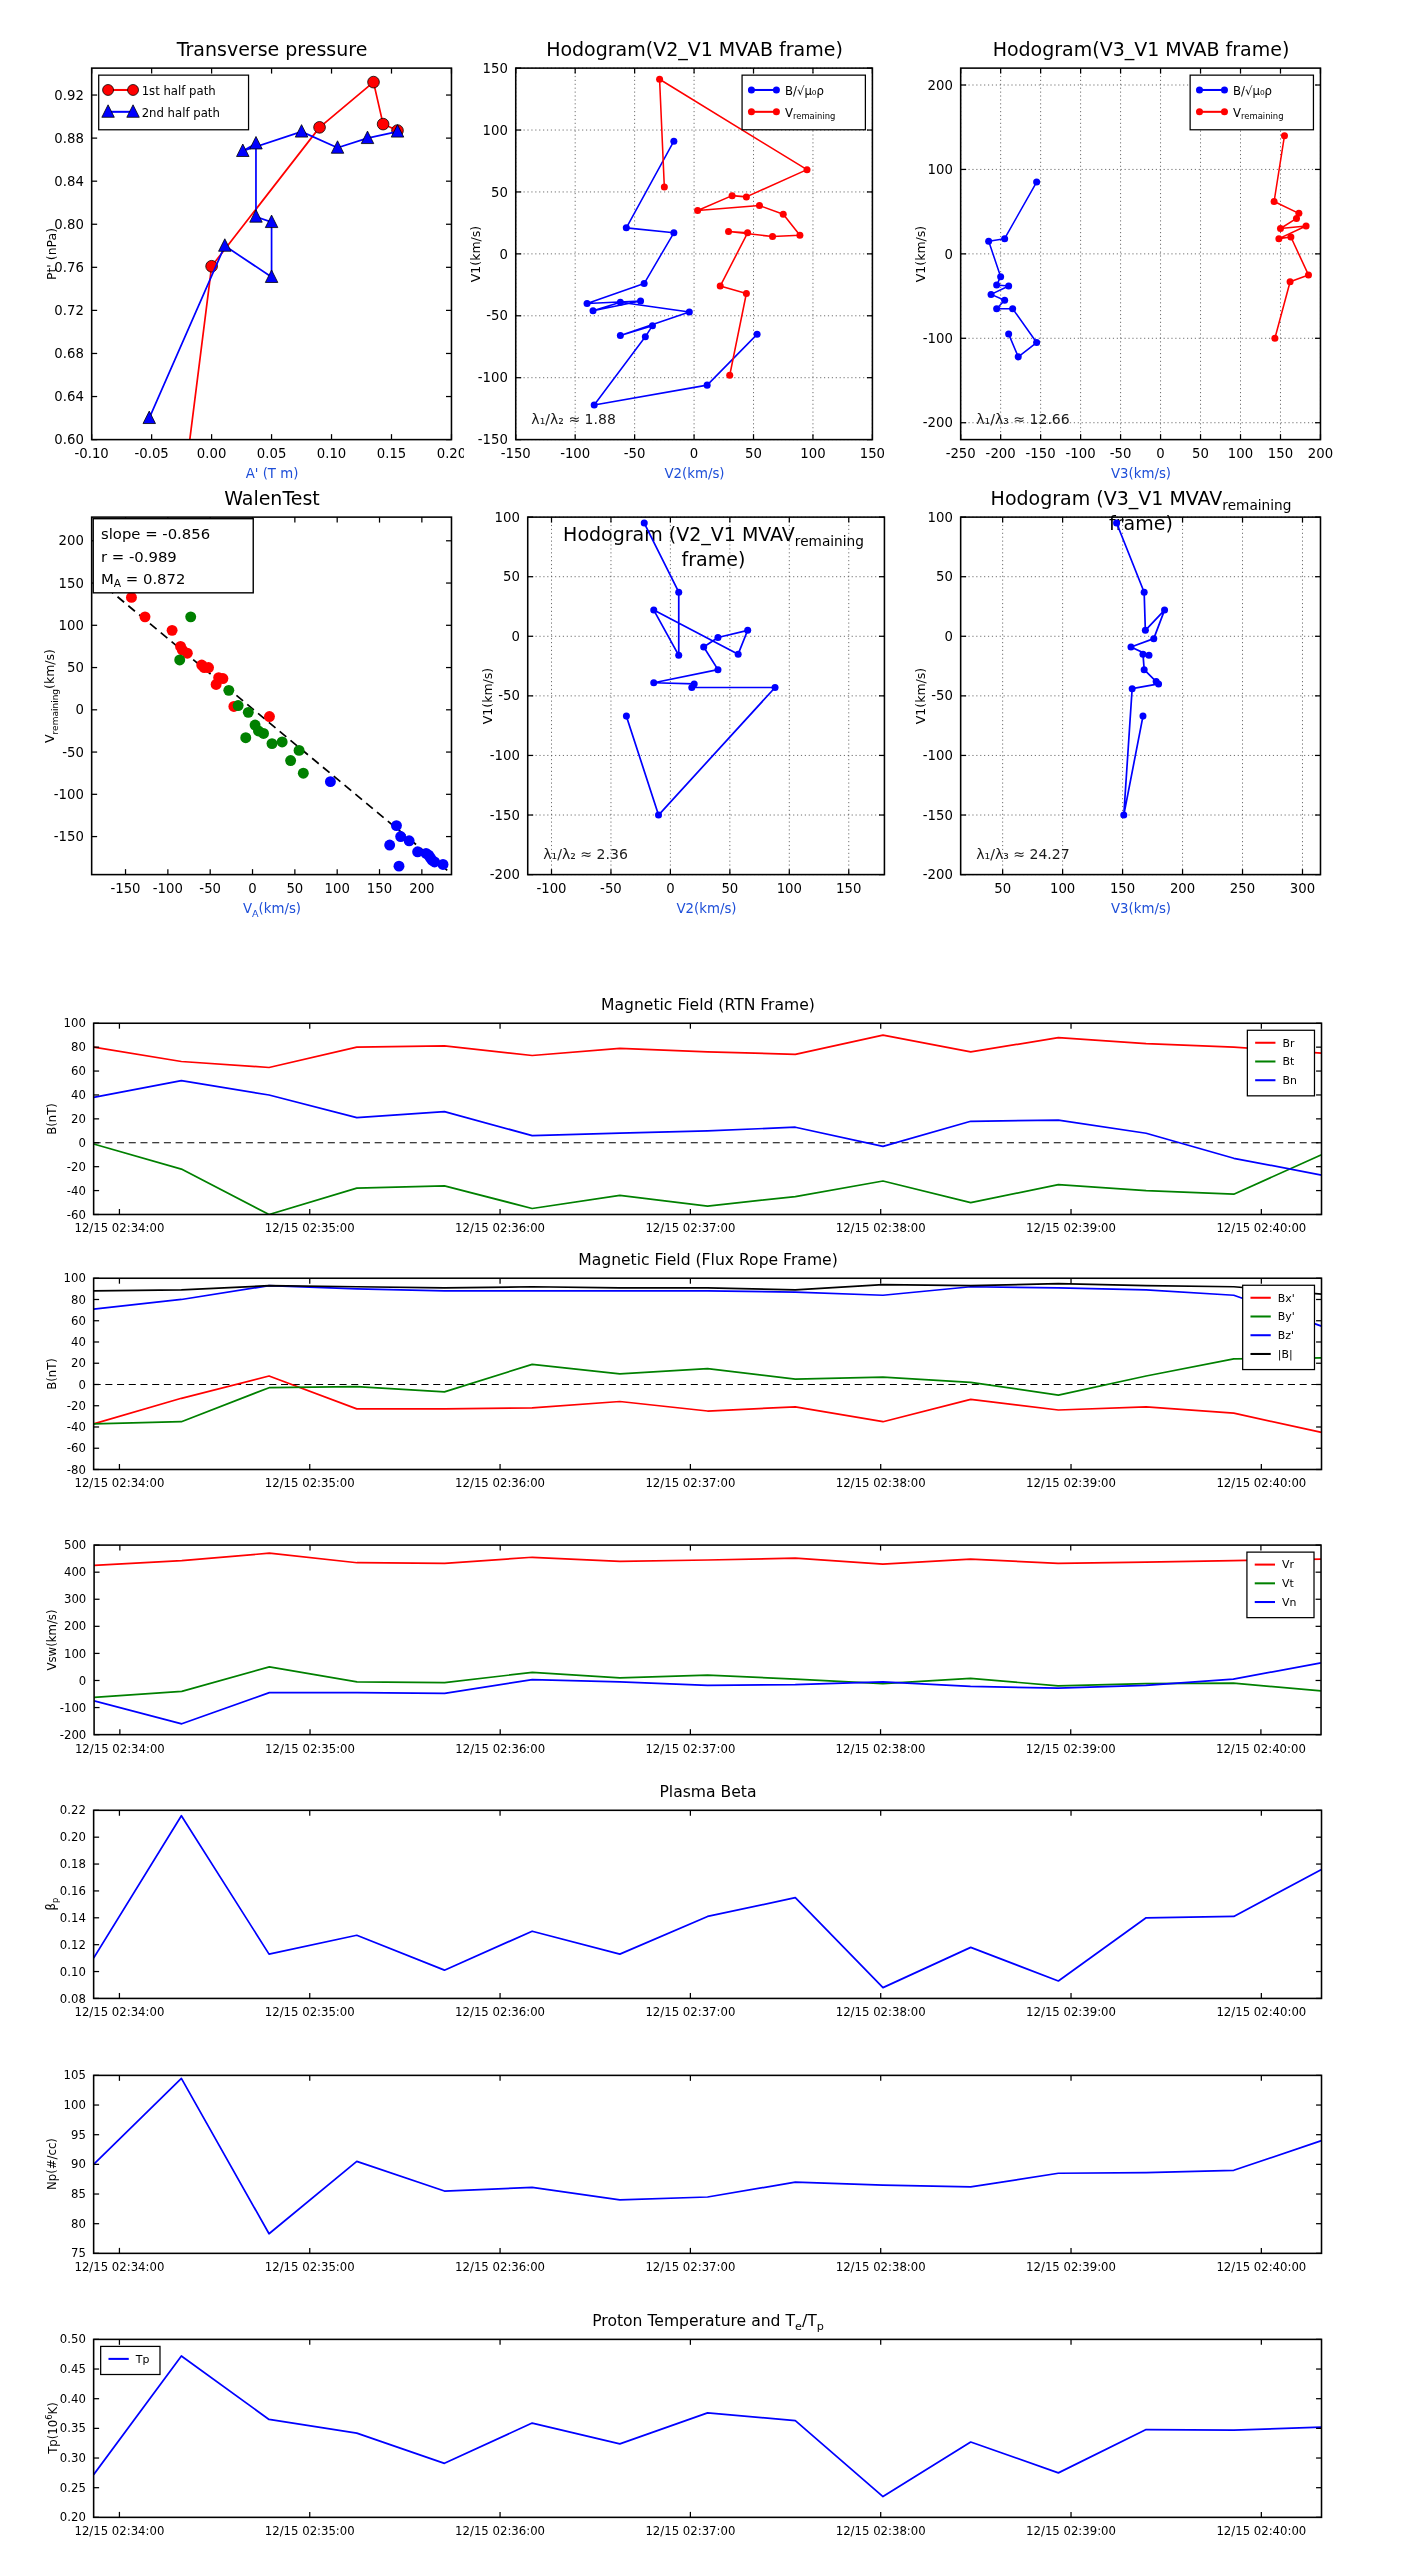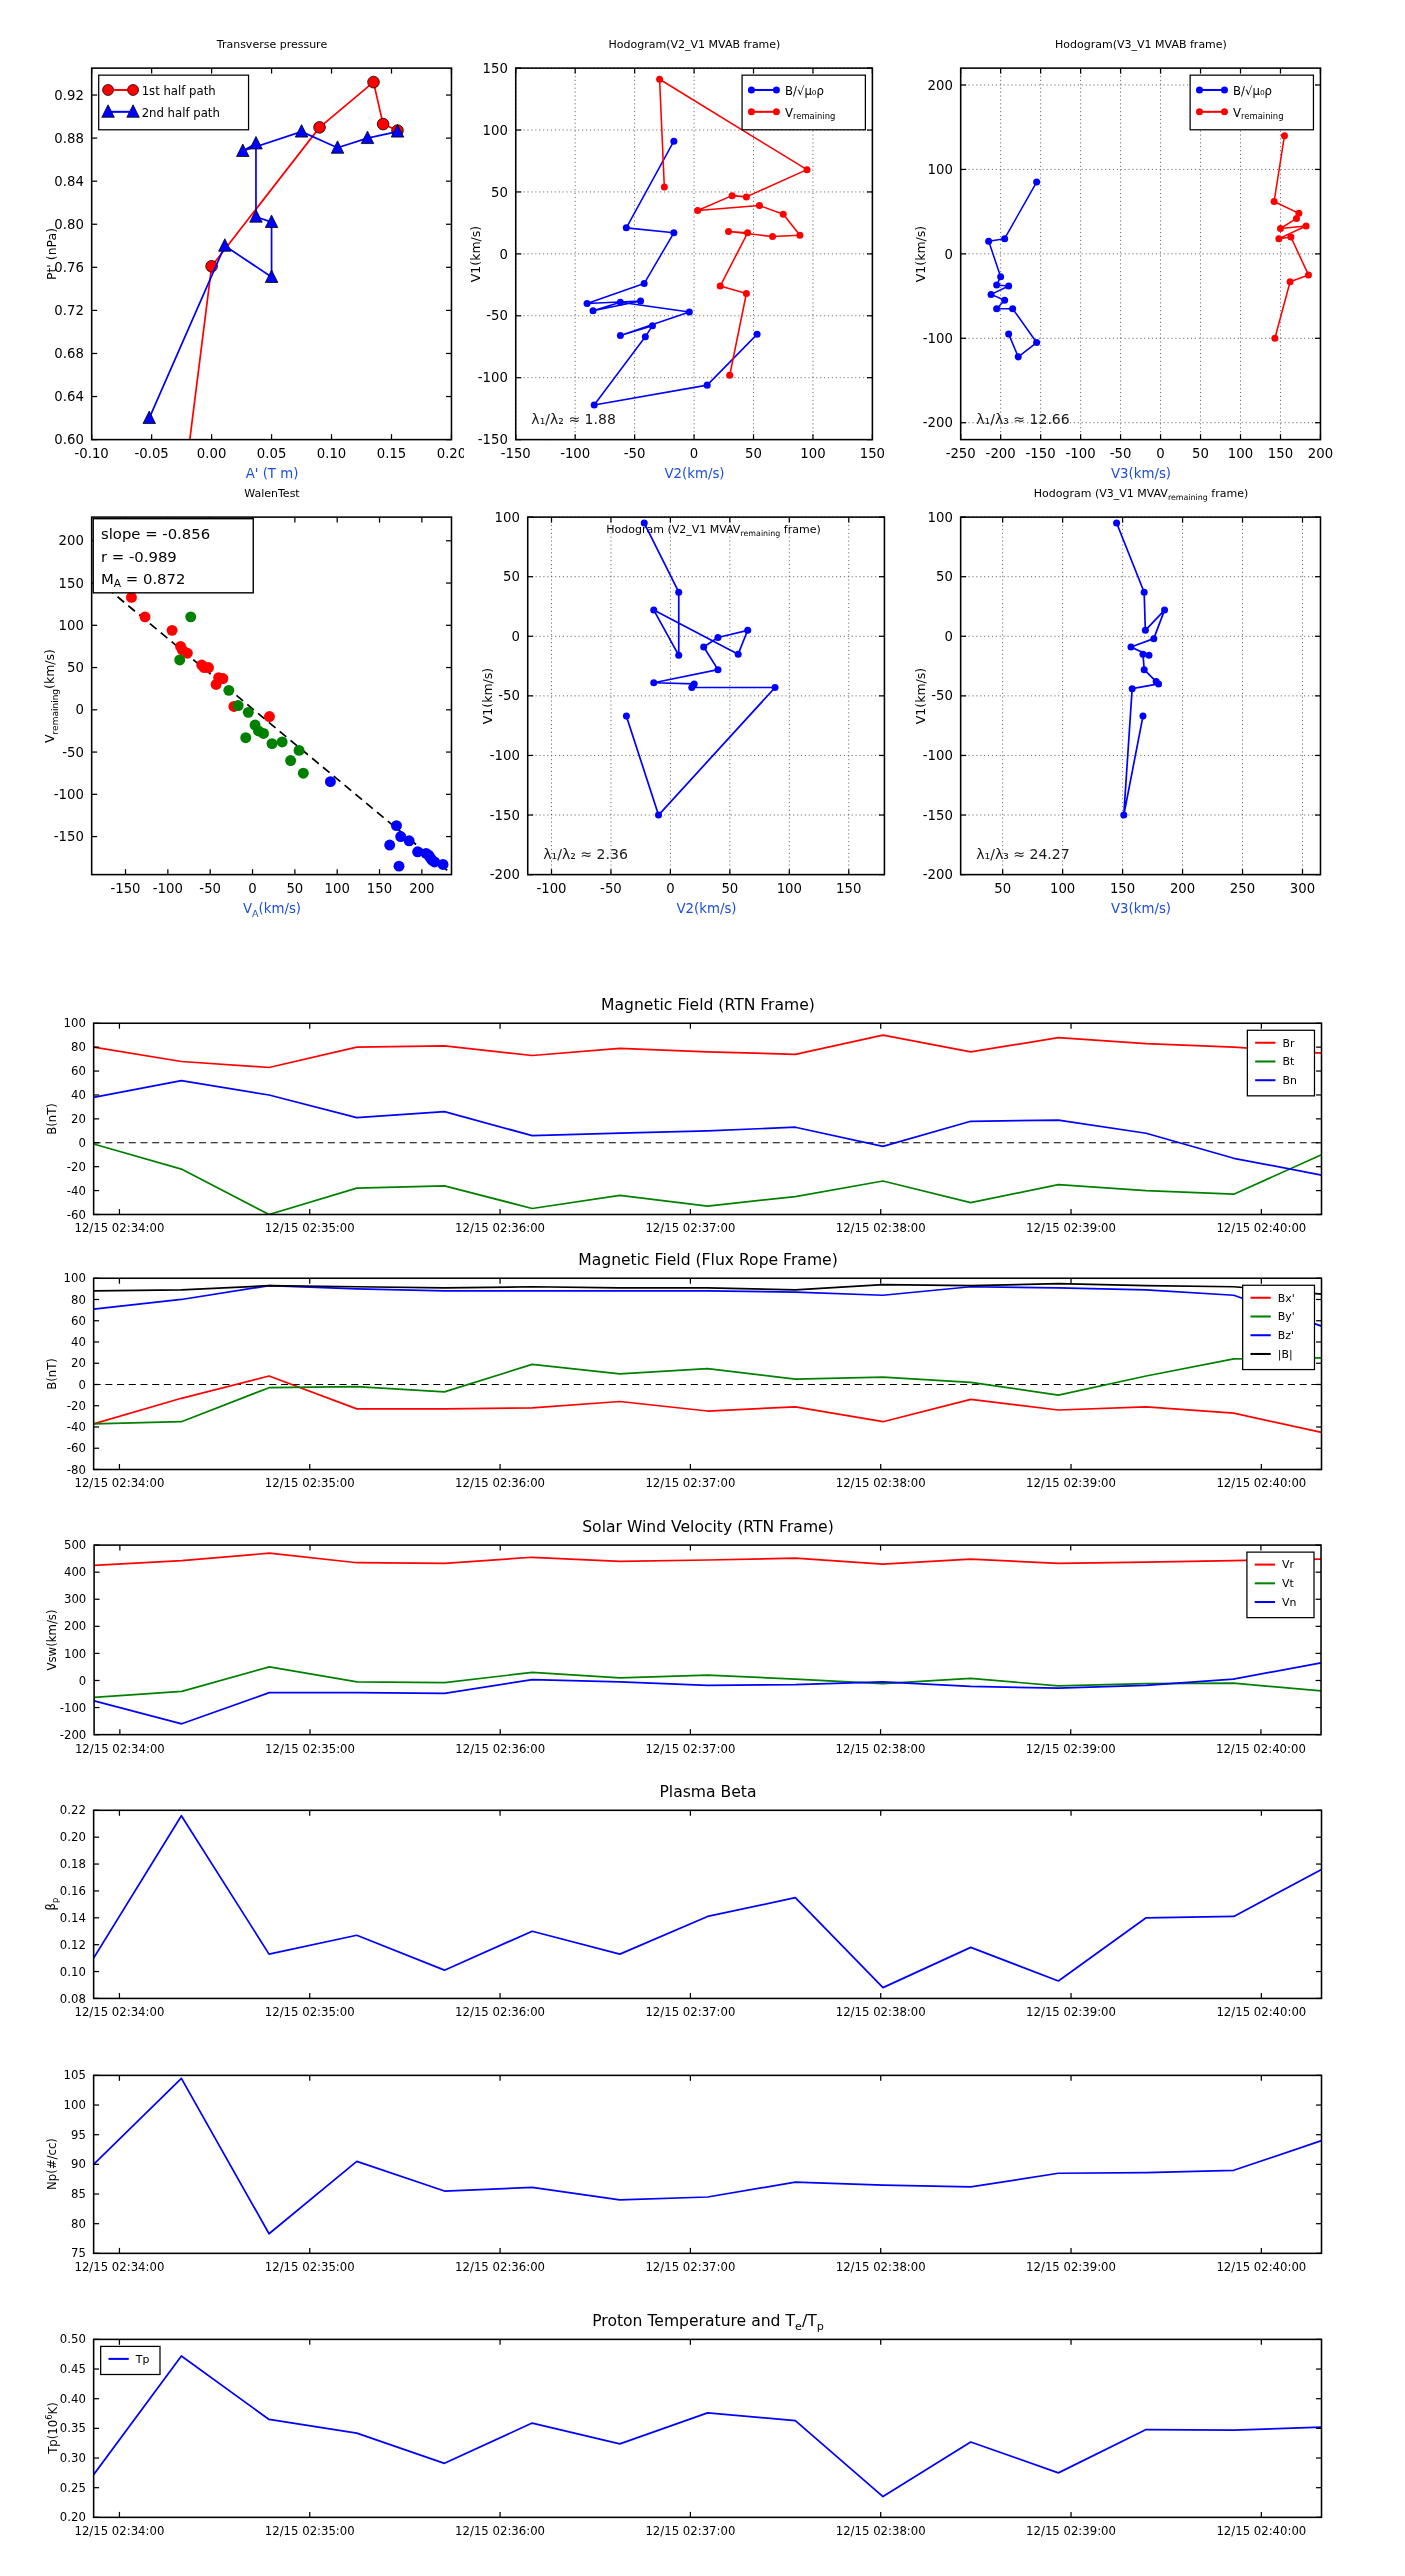--- a/index.html
+++ b/index.html
@@ -1,18 +1,18 @@
 <!DOCTYPE html>
 <html style="font-size:12.5px"><head>
 <meta charset="utf-8">
 <style>
   html,body{margin:0;padding:0;background:#fff;}
   body{width:1405px;height:2576px;position:relative;font-family:"DejaVu Sans",sans-serif;overflow:hidden;}
   .plot{position:absolute;}
-  .ptitle{position:absolute;margin:0;font-weight:normal;color:#000;text-align:center;font-size:11px;}
+  .ptitle{position:absolute;margin:0;font-weight:normal;color:#000;text-align:center;font-size:19px;}
   .wide .ptitle{font-size:15.6px;}
   .xlab{position:absolute;text-align:center;font-size:13.3px;color:#1d4ed8;}
   .ylab{position:absolute;white-space:nowrap;font-size:12.5px;color:#000;transform:translate(-50%,-50%) rotate(-90deg);}
   .wide .ylab{font-size:11.7px;}
   svg.ax{position:absolute;left:0;top:0;}
   sub,sup{font-size:72%;}
 </style>
 </head>
 <body>
 
@@ -763,21 +763,20 @@
         <line x1="1552" y1="94" x2="1578" y2="94" stroke="#008000" stroke-width="2.6"></line>
         <text x="1587" y="99" font-size="14" text-anchor="start" fill="#000" font-family="&quot;DejaVu Sans&quot;,sans-serif"><tspan>By'</tspan></text>
         <line x1="1552" y1="118" x2="1578" y2="118" stroke="#0000ff" stroke-width="2.6"></line>
         <text x="1587" y="123" font-size="14" text-anchor="start" fill="#000" font-family="&quot;DejaVu Sans&quot;,sans-serif"><tspan>Bz'</tspan></text>
         <line x1="1552" y1="142" x2="1578" y2="142" stroke="#000000" stroke-width="2.6"></line>
         <text x="1587" y="147" font-size="14" text-anchor="start" fill="#000" font-family="&quot;DejaVu Sans&quot;,sans-serif"><tspan>|B|</tspan></text>
       </g>
     </svg>
 </section>
 <section class="plot wide" style="left: 39px; top: 1510px; width: 1295px; height: 273px;">
-  <h2 class="ptitle" style="left: 55px; width: 1228px; top: 7.8px;">Solar Wind Velocity (RTN Frame)</h2>
   <div class="ylab" style="left: 12.5px; top: 130px;">Vsw(km/s)</div>
   <svg class="ax" width="1295" height="273" viewBox="0 0 1659 350">
       <defs>
         <clipPath id="clip8">
           <rect x="70" y="45" width="1573" height="243"></rect>
         </clipPath>
       </defs>
       <g clip-path="url(#clip8)">
         <path d="M70.0 71.0 L 182.4 64.8 L 294.7 55.4 L 407.1 67.6 L 519.4 68.3 L 631.8 60.6 L 744.1 65.8 L 856.5 64.1 L 968.9 61.7 L 1081.2 69.3 L 1193.6 63.1 L 1305.9 68.3 L 1418.3 66.9 L 1530.6 64.8 L 1643.0 63.1" fill="none" stroke="#ff0000" stroke-width="2.2" stroke-linejoin="round"></path>
         <path d="M70.0 240.1 L 182.4 232.5 L 294.7 201.2 L 407.1 220.3 L 519.4 221.3 L 631.8 208.2 L 744.1 215.1 L 856.5 211.6 L 968.9 216.8 L 1081.2 222.7 L 1193.6 215.8 L 1305.9 225.5 L 1418.3 222.7 L 1530.6 222.0 L 1643.0 231.8" fill="none" stroke="#008000" stroke-width="2.2" stroke-linejoin="round"></path>

